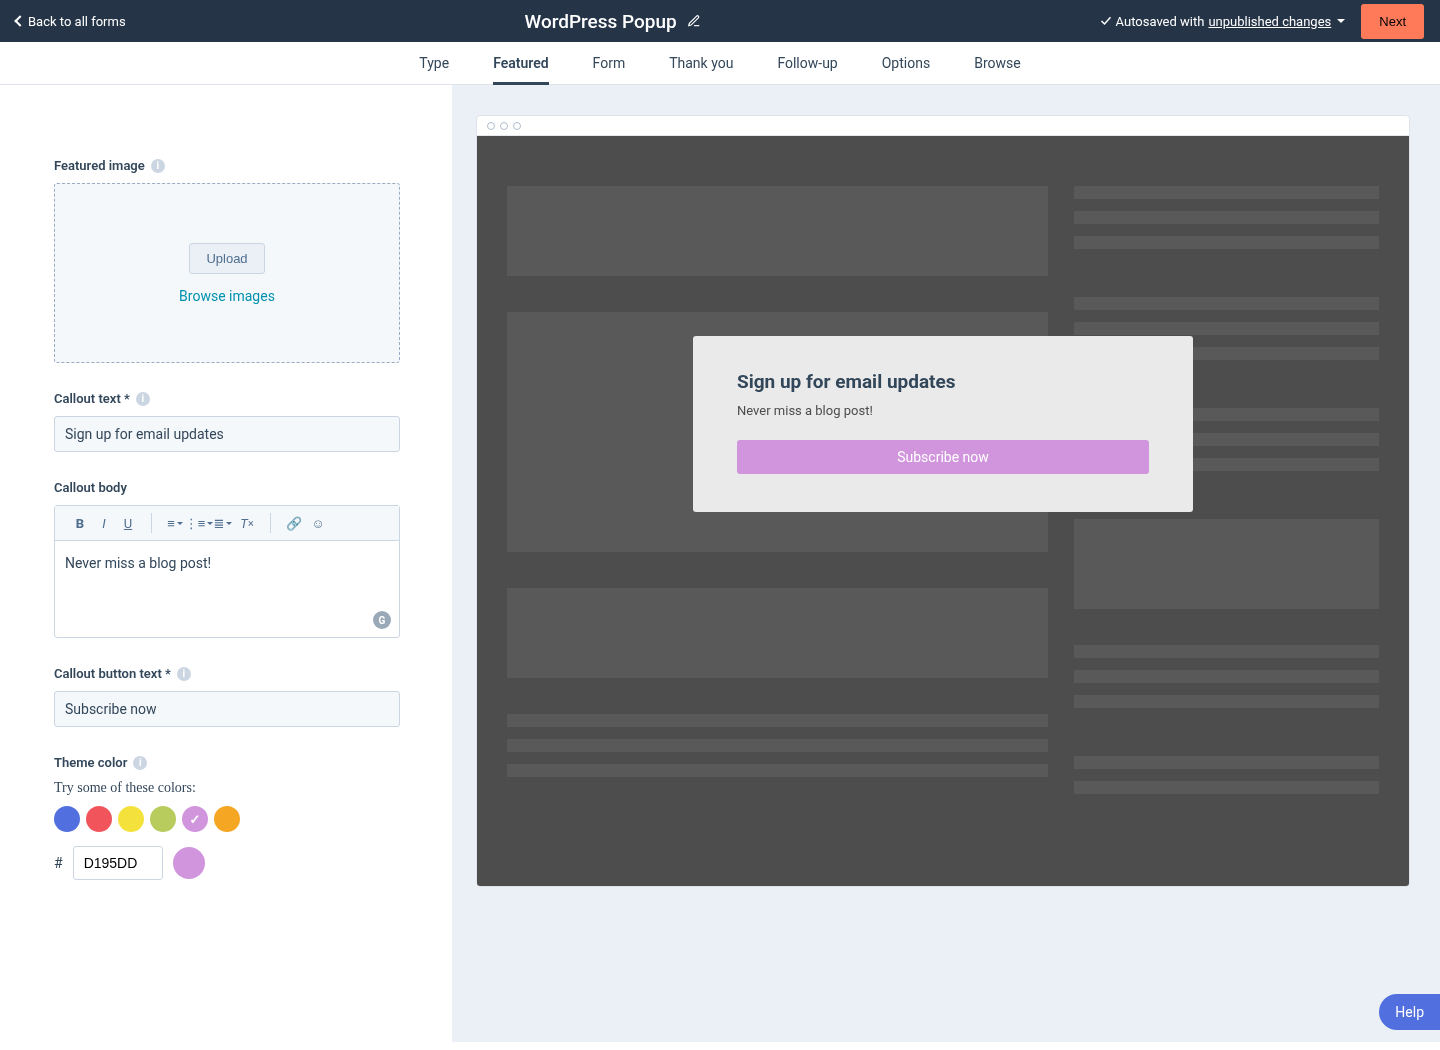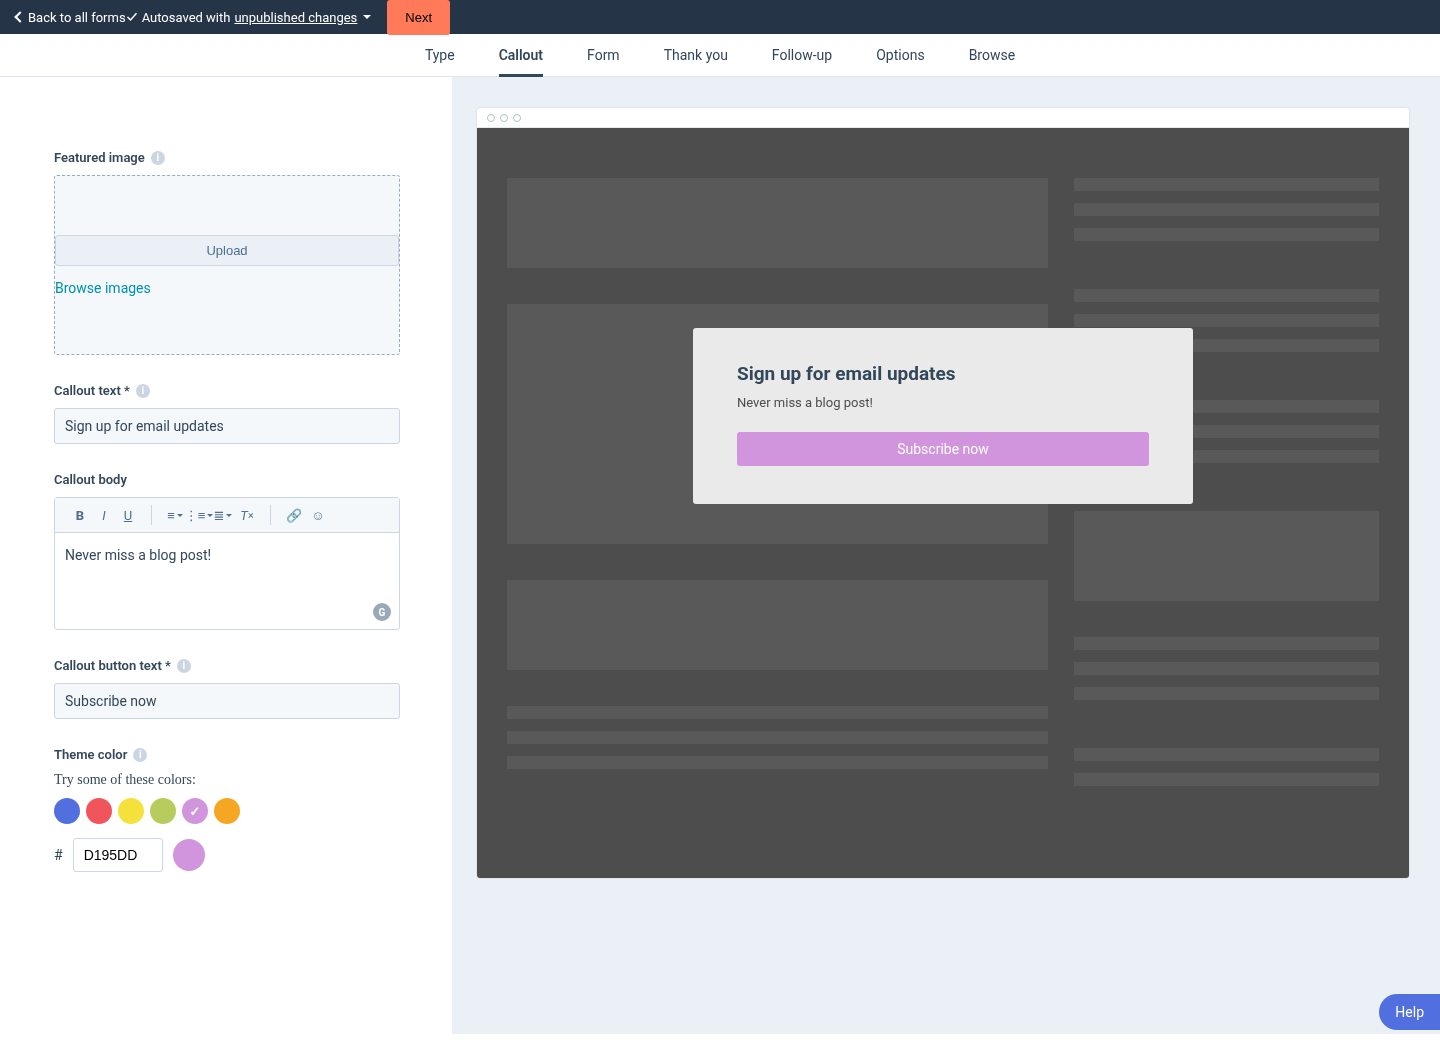--- a/index.html
+++ b/index.html
@@ -1,19 +1,19 @@
 <!DOCTYPE html>
 <html><head>
 <meta charset="utf-8">
 <style>
 * { box-sizing: border-box; margin: 0; padding: 0; }
 body { font-family: -apple-system, BlinkMacSystemFont, "Segoe UI", Roboto, Helvetica, Arial, sans-serif; color: #33475b; background: #fff; }
 
 
-.header { background: #253447; color: #fff; display: flex; align-items: center; height: 34px; padding: 0 16px; }
+.header { background: #253447; color: #fff; display: flex; align-items: center; height: 42px; padding: 0 16px; }
 .back-link { display: flex; align-items: center; gap: 4px; font-size: 13px; cursor: pointer; }
 .back-link .chev { display: inline-block; width: 8px; height: 8px; border-left: 2px solid #fff; border-bottom: 2px solid #fff; transform: rotate(45deg); }
 .page-title-wrap { flex: 1; display: flex; justify-content: center; align-items: center; gap: 10px; }
 .page-title { font-size: 19px; font-weight: 500; }
 .edit-icon { width: 14px; height: 14px; cursor: pointer; }
 .autosave { display: flex; align-items: center; gap: 4px; font-size: 13px; margin-right: 16px; }
 .autosave .check { width: 12px; height: 12px; display: inline-block; }
 .autosave .unpub { text-decoration: underline; cursor: pointer; }
 .autosave .caret { width: 0; height: 0; border-left: 4px solid transparent; border-right: 4px solid transparent; border-top: 4px solid #fff; margin-left: 2px; }
 .next-btn { background: #ff7a59; color: #000000; border: none; border-radius: 3px; padding: 10px 18px; font-size: 13px; font-weight: 500; cursor: pointer; }
@@ -27,21 +27,21 @@
 
 .main { display: flex; min-height: calc(100vh - 93px); }
 .left-col { width: 452px; padding: 50px 52px 60px 54px; }
 .right-col { flex: 1; background: #eaf0f6; padding: 30px 30px 30px 24px; }
 
 
 .field-group { margin-bottom: 28px; }
 .field-label { font-size: 13px; font-weight: 600; color: #33475b; margin-bottom: 10px; display: flex; align-items: center; gap: 6px; margin-top: 23px; }
 .help-icon { width: 14px; height: 14px; border-radius: 50%; background: #cbd6e2; display: inline-flex; align-items: center; justify-content: center; font-size: 10px; font-weight: 700; color: #fff; font-style: normal; }
 
-.upload-box { border: 1px dashed #99acc2; border-radius: 3px; background: #f5f8fa; height: 180px; display: flex; flex-direction: column; justify-content: center; gap: 14px; }
+.upload-box { border: 1px dashed #99acc2; border-radius: 3px; background: #f5f8fa; height: 180px; display: flex; flex-direction: column; align-items: center; justify-content: center; gap: 14px; }
 .upload-btn { border: 1px solid #cbd6e2; background: #eaf0f6; color: #506e91; padding: 7px 16px; font-size: 13px; border-radius: 3px; cursor: pointer; }
 .browse-link { color: #0091ae; font-size: 14px; cursor: pointer; }
 
 .text-input { width: 100%; border: 1px solid #cbd6e2; border-radius: 3px; background: #f5f8fa; padding: 9px 10px; font-size: 14px; color: #33475b; font-family: inherit; }
 
 .rte { border: 1px solid #cbd6e2; border-radius: 3px; }
 .rte-toolbar { background: #f5f8fa; border-bottom: 1px solid #cbd6e2; padding: 6px 8px; display: flex; align-items: center; gap: 4px; }
 .rte-group { display: flex; align-items: center; gap: 2px; padding: 0 6px; }
 .rte-sep { width: 1px; height: 20px; background: #cbd6e2; margin: 0 2px; }
 .rte-btn { width: 22px; height: 22px; display: inline-flex; align-items: center; justify-content: center; color: #516f90; cursor: pointer; font-size: 13px; }
@@ -82,34 +82,41 @@
 .help-pill { position: fixed; right: 0; bottom: 20px; background: #516fde; color: #ffffff; padding: 10px 16px; border-radius: 18px 0 0 18px; font-size: 14px; cursor: pointer; }
 </style>
 </head>
 <body>
 
 <div class="header">
   <div class="back-link">
     <span class="chev"></span>
     <span>Back to all forms</span>
   </div>
+  <div class="page-title-wrap">
+    <span class="page-title">WordPress Popup</span>
+    <svg class="edit-icon" viewBox="0 0 24 24" fill="none" stroke="#fff" stroke-width="2">
+        <path d="M12 20h9"></path>
+        <path d="M16.5 3.5a2.1 2.1 0 013 3L7 19l-4 1 1-4 12.5-12.5z"></path>
+      </svg>
+  </div>
   <div class="autosave">
     <svg class="check" viewBox="0 0 16 16" stroke="#fff" stroke-width="2" fill="none">
         <path d="M2 8 L6 12 L14 3"></path>
       </svg>
     <span>Autosaved with </span>
     <span class="unpub">unpublished changes</span>
     <span class="caret"></span>
   </div>
   <button class="next-btn">Next</button>
 </div>
 
 <div class="tab-bar">
   <div class="tab">Type</div>
-  <div class="tab active">Callout</div>
+  <div class="tab active">Featured</div>
   <div class="tab">Form</div>
   <div class="tab">Thank you</div>
   <div class="tab">Follow-up</div>
   <div class="tab">Options</div>
   <div class="tab">Browse</div>
 </div>
 
 <div class="main">
 
   <div class="left-col">

